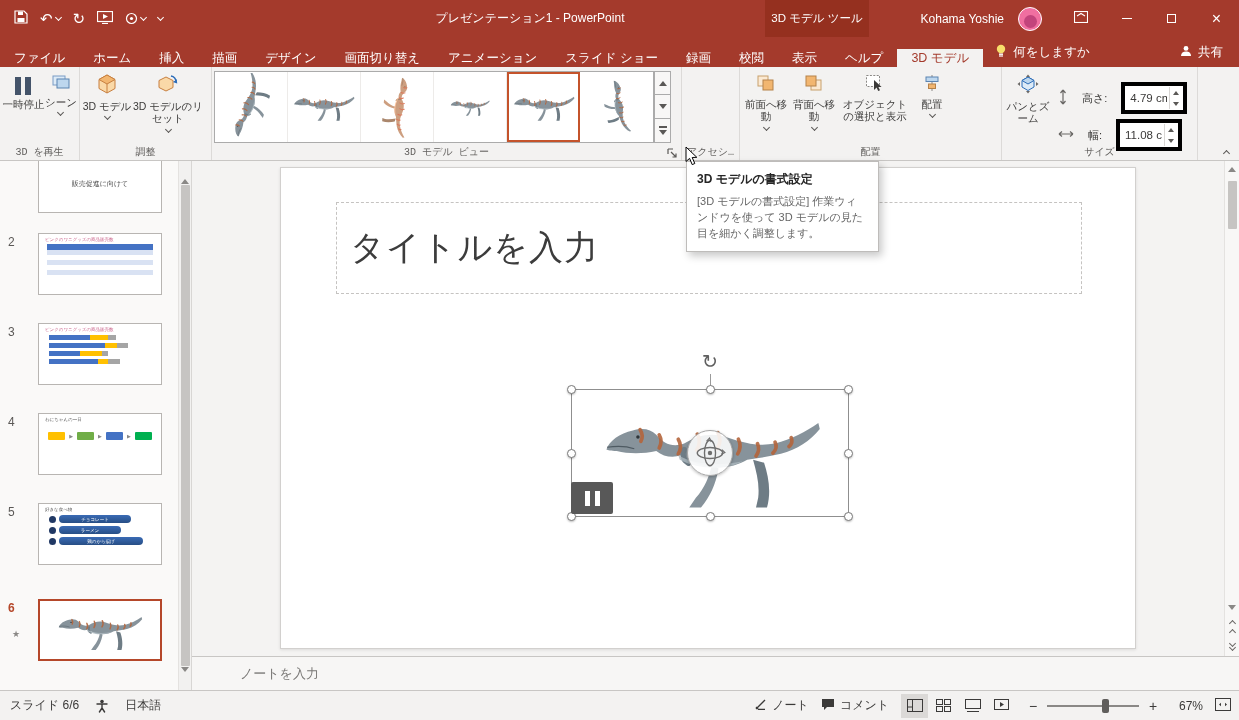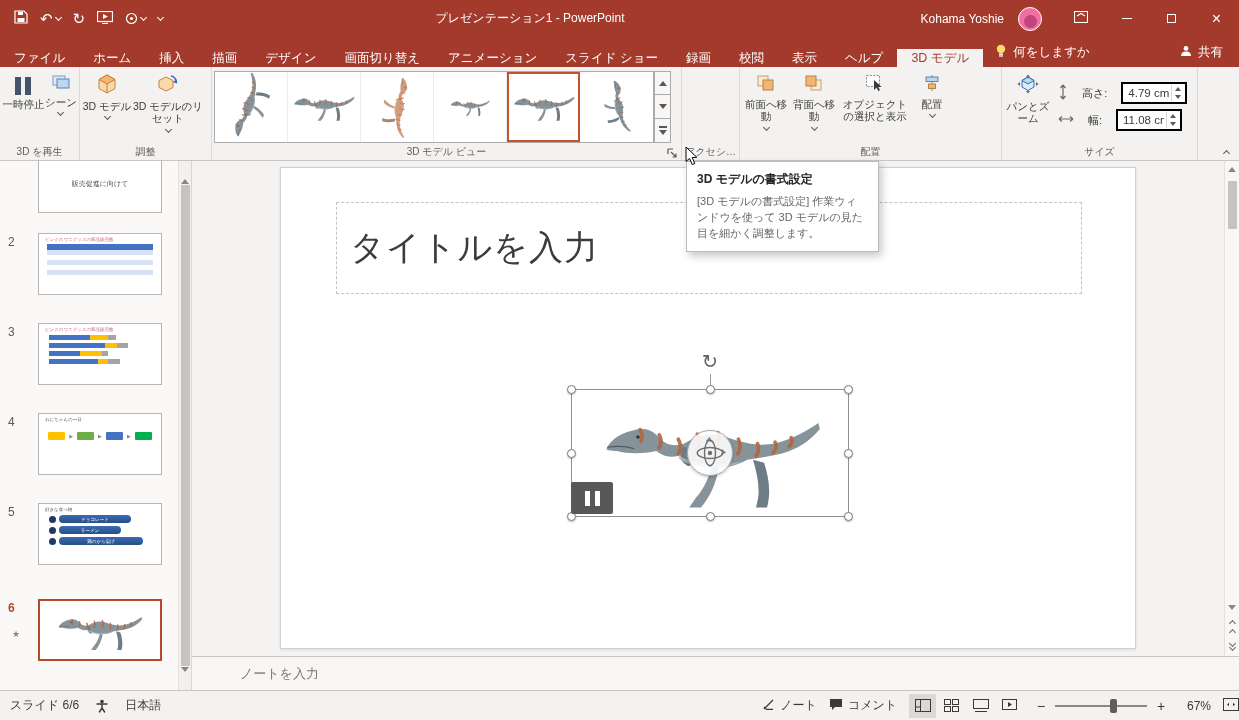--- a/index.html
+++ b/index.html
@@ -32,41 +32,41 @@
   .tabrow{height:30px;background:var(--red);display:flex;align-items:stretch;color:#fff;flex:0 0 auto;font-size:12.5px;}
   .tab{padding:0 14px;display:flex;align-items:center;white-space:nowrap;margin-top:12px;}
   .tab.active{background:var(--ribbon);color:var(--red);}
   .tellme{display:flex;align-items:center;gap:6px;padding:0 12px;white-space:nowrap;}
   .tr-spacer{flex:1;}
   .sharebtn{display:flex;align-items:center;gap:6px;padding:0 16px;}
 
   
   .ribbon{height:94px;background:var(--ribbon);border-bottom:1px solid var(--line);display:flex;position:relative;flex:0 0 auto;}
   .rgroup{position:relative;height:100%;padding:3px 2px 15px;display:flex;align-items:flex-start;border-right:1px solid #DCDAD8;}
-  .glabel{position:absolute;bottom:1px;left:0;right:0;text-align:center;font-size:10px;color:var(--gray);white-space:nowrap;overflow:hidden;}
+  .glabel{position:absolute;bottom:1px;left:0;right:0;text-align:center;font-size:10px;color:var(--gray);white-space:nowrap;overflow:hidden;font-family:Liberation Mono, monospace;}
   .bb{display:flex;flex-direction:column;align-items:center;padding-top:4px;font-size:10.5px;line-height:1.2;text-align:center;color:var(--txt);height:74px;}
   .bb .lbl{margin-top:3px;}
   .bb .chev{margin-top:2px;color:#5A5856;}
   .disabled{color:#A6A4A2 !important;}
   
   .gallery{display:flex;border:1px solid #ABABAB;background:#fff;height:72px;margin-top:1px;}
   .gcell{width:73px;height:70px;display:flex;align-items:center;justify-content:center;border-right:1px solid #EDEBE9;overflow:hidden;position:relative;}
   .gcell.selected{border:2px solid #C4532B;background:#fff;}
   .gcell svg{flex:0 0 auto;}
   .gal-arrows{width:17px;display:flex;flex-direction:column;margin-top:1px;}
   .gal-arrows .ab{height:24px;border:1px solid #ABABAB;border-top-width:0;background:#F8F7F6;display:flex;align-items:center;justify-content:center;color:#5A5856;}
   .gal-arrows .ab:first-child{border-top-width:1px;}
   .tri-up{width:0;height:0;border-left:4px solid transparent;border-right:4px solid transparent;border-bottom:5px solid #5A5856;}
   .tri-down{width:0;height:0;border-left:4px solid transparent;border-right:4px solid transparent;border-top:5px solid #5A5856;}
   .more-bar{width:8px;height:1.6px;background:#5A5856;margin-bottom:2px;}
   .launcher{position:absolute;right:3px;bottom:1px;width:13px;height:13px;display:flex;align-items:center;justify-content:center;}
   
   .sizecol{display:flex;flex-direction:column;gap:5px;padding-top:12px;margin-left:6px;}
   .sizerow{display:flex;align-items:center;gap:14px;font-size:11px;}
-  .spin{width:66px;height:22px;border:2px solid #000000;background:#fff;font-size:11.5px;padding:0 16px 0 5px;position:relative;}
+  .spin{width:66px;height:32px;border:4px solid #000000;background:#fff;font-size:11.5px;padding:0 16px 0 5px;position:relative;}
   .spin input{border:0;outline:0;width:100%;height:100%;font-size:11.5px;font-family:inherit;color:var(--txt);background:transparent;}
   .spin .arrows{position:absolute;right:1px;top:1px;bottom:1px;width:13px;border-left:1px solid #D8D6D4;display:flex;flex-direction:column;}
   .spin .arrows span{flex:1;display:flex;align-items:center;justify-content:center;}
   .ribbon-collapse{position:absolute;right:10px;bottom:4px;color:#5A5856;}
 
   
   .workspace{flex:1;display:flex;min-height:0;background:#F4F3F2;}
   .slidepanel{width:192px;background:#FAF9F8;position:relative;border-right:1px solid #D8D6D4;flex:0 0 auto;}
   .thumb{position:absolute;left:38px;width:124px;background:#fff;border:1px solid #B8B5B2;overflow:hidden;}
   .thumb.selected{border:2px solid var(--sel);}
@@ -117,21 +117,21 @@
   .vs-track{flex:1;width:100%;position:relative;}
   .vs-thumb{position:absolute;top:3px;left:3px;width:9px;height:48px;background:#C6C4C2;border-radius:1px;}
   .dblchev{display:flex;flex-direction:column;gap:1px;align-items:center;}
   .dblchev .chev{color:#6A6866;border-width:0 1.6px 1.6px 0;border-style:solid;border-color:#6A6866;}
 
   .notesbar{height:34px;border-top:1px solid var(--line);background:#F7F6F5;display:flex;align-items:center;padding-left:48px;color:#7A7876;font-size:13px;flex:0 0 auto;}
 
   
   .statusbar{height:30px;background:var(--ribbon);border-top:1px solid var(--line);display:flex;align-items:center;font-size:12px;color:#3B3A39;flex:0 0 auto;}
   .sb-left{display:flex;align-items:center;gap:16px;padding-left:10px;}
-  .sb-right{margin-left:auto;display:flex;align-items:center;gap:12px;}
+  .sb-right{margin-left:auto;display:flex;align-items:center;gap:12px;padding-right:8px;}
   .sb-item{display:flex;align-items:center;gap:5px;white-space:nowrap;}
   .viewbtns{display:flex;gap:2px;}
   .viewbtn{width:27px;height:24px;display:flex;align-items:center;justify-content:center;}
   .viewbtn.active{background:#DBD9D7;}
   .zoomer{display:flex;align-items:center;gap:8px;}
   .ztrack{width:92px;height:2px;background:#8A8886;position:relative;}
   .zthumb{position:absolute;left:55px;top:-6px;width:7px;height:14px;background:#605E5C;border-radius:2px;}
   .zsign{font-size:14px;color:#3B3A39;width:12px;text-align:center;}
   .zpct{width:32px;text-align:right;}
 
@@ -194,20 +194,21 @@
       <span class="g">
         <svg width="13" height="13" viewBox="0 0 13 13">
             <circle cx="6.5" cy="6.5" r="5" fill="none" stroke="#fff" stroke-width="1.2"></circle>
             <circle cx="6.5" cy="6.5" r="1.6" fill="#fff"></circle>
           </svg>
         <span class="chev"></span>
       </span>
       <span class="chev"></span>
     </div>
     <div class="tb-title">プレゼンテーション1 - PowerPoint</div>
+    <div class="ctx-group">3D モデル ツール</div>
     <div class="tb-right">
       <span class="tb-user">Kohama Yoshie</span>
       <span class="avatar"></span>
       <span class="ribbon-opts">
         <svg width="14" height="12" viewBox="0 0 14 12">
             <rect x="0.5" y="0.5" width="13" height="11" fill="none" stroke="#fff" stroke-width="1.1"></rect>
             <path d="M3,5 l4,-2.5 4,2.5" fill="none" stroke="#fff" stroke-width="1.1"></path>
           </svg>
       </span>
       <span class="winbtn">

